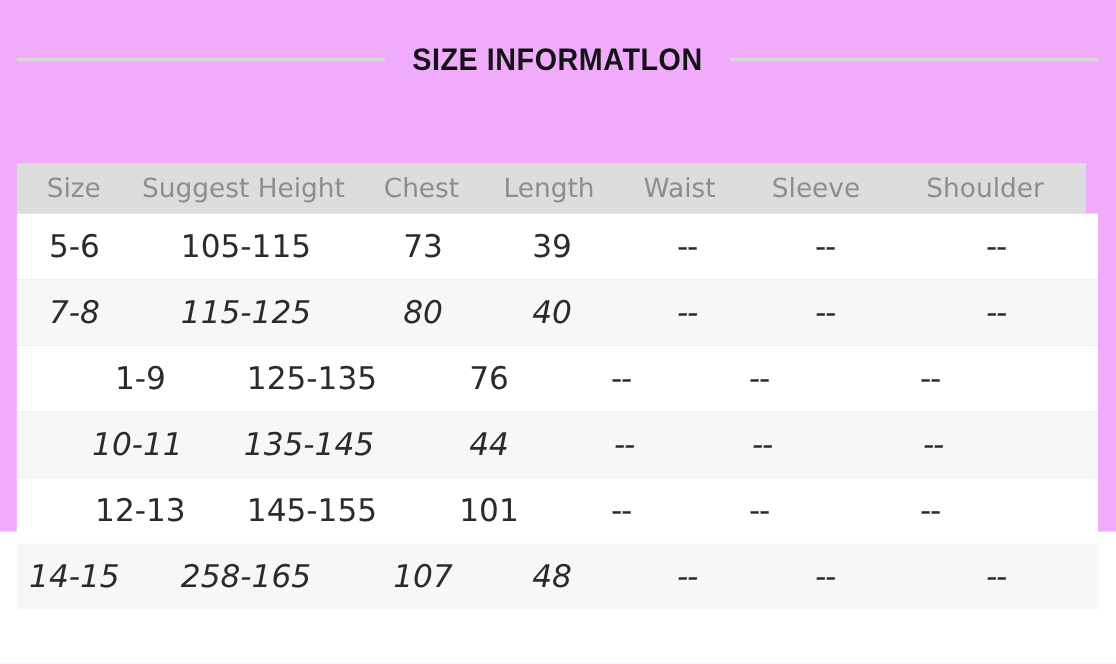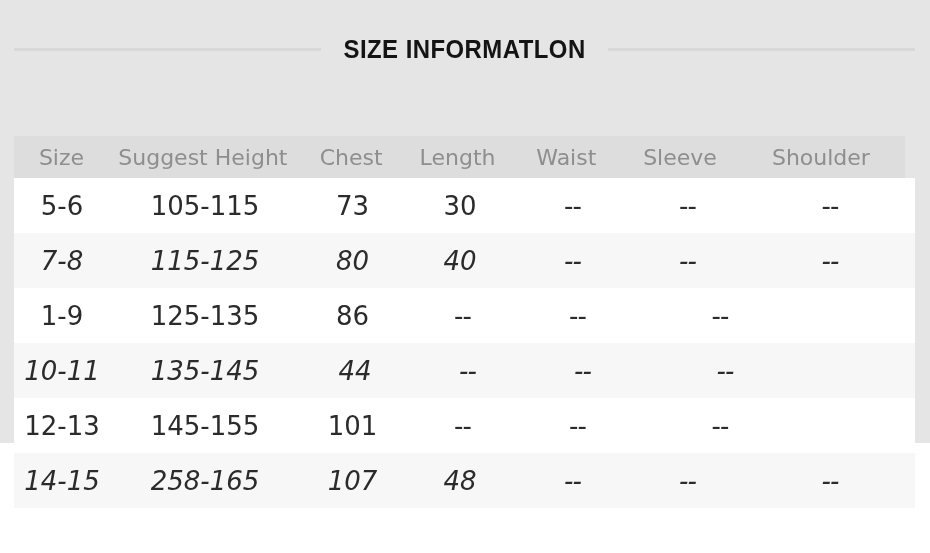--- a/index.html
+++ b/index.html
@@ -11,21 +11,21 @@
     width: 930px;
     height: 553px;
     font-family: "DejaVu Sans", sans-serif;
     overflow: hidden;
   }
 
   .page {
     position: relative;
     width: 930px;
     height: 443px;
-    background: #e5e5e5;
+    background: #f0abfc;
   }
 
   
   .title-block {
     position: absolute;
     left: 14px;
     top: 30px;
     width: 901px;
     height: 38px;
     display: flex;
@@ -69,20 +69,21 @@
     width: 891px;
   }
   .header-row .cell {
     color: #8e8e8e;
     font-size: 22px;
     font-weight: normal;
   }
   .data-row {
     height: 55px;
     background: #ffffff;
+    justify-content: center;
   }
   .data-row.alt {
     background: #f7f7f7;
     font-style: italic;
   }
   .data-row .cell {
     color: #2b2b2b;
     font-size: 26px;
   }
   .cell {
@@ -126,38 +127,38 @@
         <div class="cell c-length">Length</div>
         <div class="cell c-waist">Waist</div>
         <div class="cell c-sleeve">Sleeve</div>
         <div class="cell c-shoulder">Shoulder</div>
       </div>
     <div id="table-body">
         <div class="row data-row">
           <div class="cell c-size">5-6</div>
           <div class="cell c-height">105-115</div>
           <div class="cell c-length">73</div>
-          <div class="cell c-chest">30</div>
+          <div class="cell c-chest">39</div>
           <div class="cell c-waist dash">--</div>
           <div class="cell c-sleeve dash">--</div>
           <div class="cell c-shoulder dash">--</div>
         </div>
         <div class="row data-row alt">
           <div class="cell c-size">7-8</div>
           <div class="cell c-height">115-125</div>
           <div class="cell c-length">80</div>
           <div class="cell c-chest">40</div>
           <div class="cell c-waist dash">--</div>
           <div class="cell c-sleeve dash">--</div>
           <div class="cell c-shoulder dash">--</div>
         </div>
         <div class="row data-row">
           <div class="cell c-size">1-9</div>
           <div class="cell c-height">125-135</div>
-          <div class="cell c-length">86</div>
+          <div class="cell c-length">76</div>
           <div class="cell c-waist dash">--</div>
           <div class="cell c-sleeve dash">--</div>
           <div class="cell c-shoulder dash">--</div>
         </div>
         <div class="row data-row alt">
           <div class="cell c-size">10-11</div>
           <div class="cell c-height">135-145</div>
           <div class="cell c-chest">44</div>
           <div class="cell c-waist dash">--</div>
           <div class="cell c-sleeve dash">--</div>

